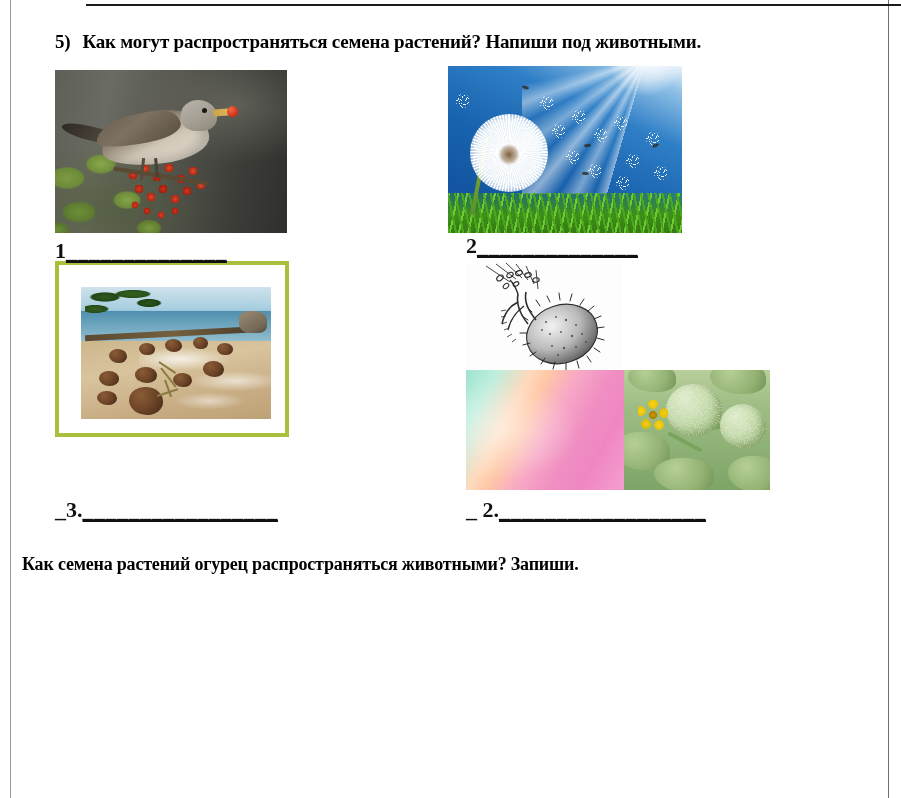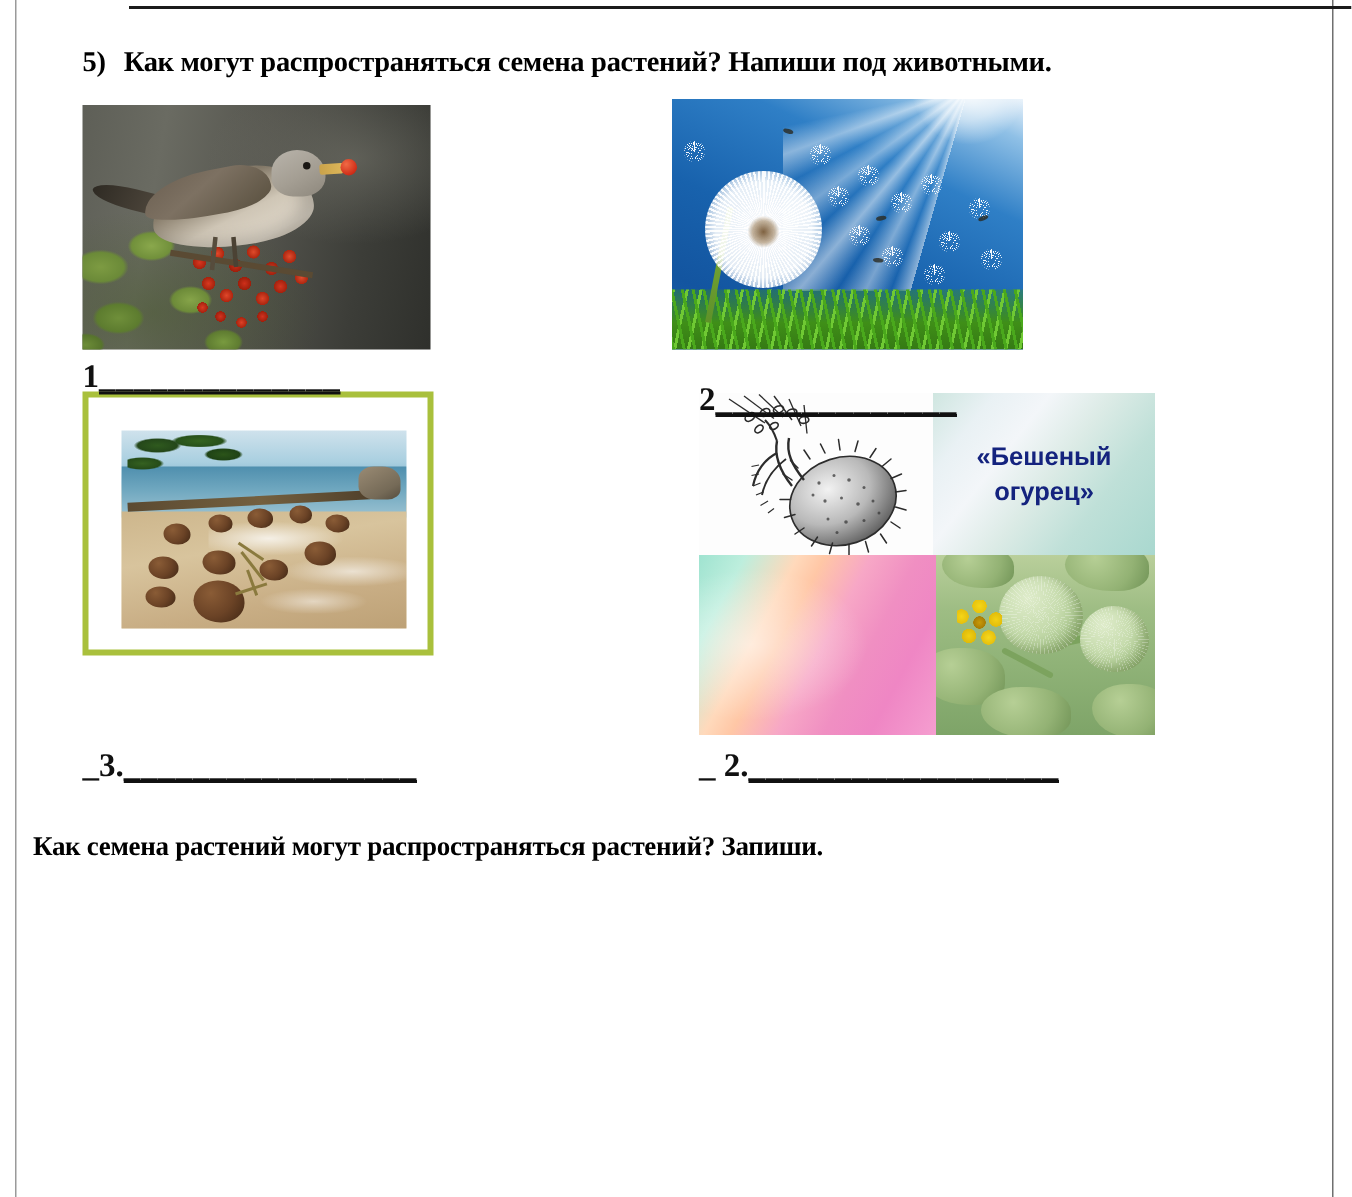--- a/index.html
+++ b/index.html
@@ -378,21 +378,21 @@
 
   
   .answer-line {
     position: absolute;
     font-size: 22px;
     font-weight: bold;
     white-space: nowrap;
     color: #111;
   }
   #ans1 { left: 55px; top: 238px; }
-  #ans2 { left: 466px; top: 253px; }
+  #ans2 { left: 466px; top: 233px; }
   #ans3 { left: 55px; top: 497px; }
   #ans4 { left: 466px; top: 497px; }
   .answer-line .blank {
     text-decoration: underline;
     text-decoration-thickness: 1.5px;
     text-underline-offset: 3px;
     letter-spacing: 0.5px;
   }
 
   
@@ -566,26 +566,20 @@
         <path d="M40 48 l-5 1"></path>
           <path d="M40 54 l-5 1"></path>
           <path d="M41 60 l-5 2"></path>
         <path d="M43 66 l-5 2"></path>
           <path d="M46 72 l-5 3"></path>
           <path d="M50 77 l-4 3"></path>
       </g>
     </svg>
   </div>
 
-  <div id="cuc-title">
-    <div class="cuc-title-text">
-      <div>«Бешеный</div>
-      <div>огурец»</div>
-    </div>
-  </div>
 
   <div id="cuc-gradient"></div>
 
   <div id="cuc-photo">
     <div class="leaf" style="left:-10px; top:62px;  width:56px; height:38px;"></div>
     <div class="leaf" style="left:30px;  top:88px;  width:60px; height:34px;"></div>
     <div class="leaf" style="left:86px;  top:-8px;  width:56px; height:32px;"></div>
     <div class="leaf" style="left:4px;   top:-6px;  width:48px; height:28px;"></div>
     <div class="leaf" style="left:104px; top:86px;  width:52px; height:36px;"></div>
     <div class="stem2" style="left:62px;  top:56px;  width:46px; height:5px; transform:rotate(-12deg);"></div>
@@ -602,13 +596,13 @@
 <div class="answer-line" id="ans2">
   <span>2</span><span class="blank">______________</span>
 </div>
 <div class="answer-line" id="ans3">
   <span>_3.</span><span class="blank">_________________</span>
 </div>
 <div class="answer-line" id="ans4">
   <span>_ 2.</span><span class="blank">__________________</span>
 </div>
 
-<div class="q-bottom">Как семена растений могут распространяться растений? Запиши.</div>
+<div class="q-bottom">Как семена растений огурец распространяться животными? Запиши.</div>
 
 </body></html>

